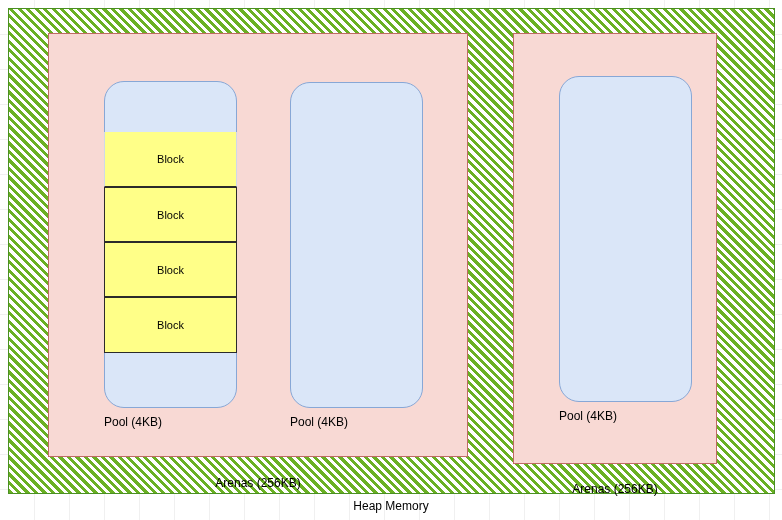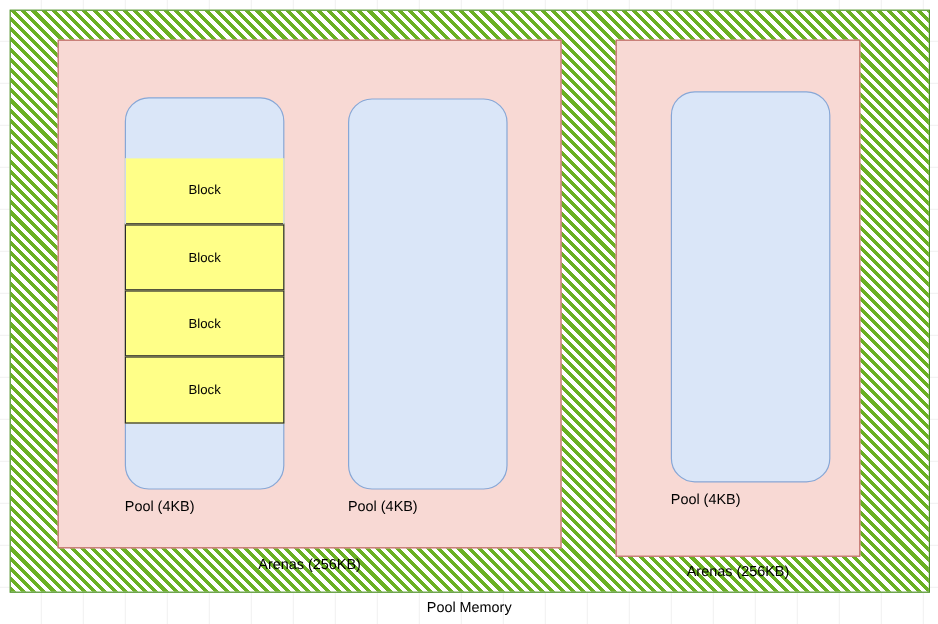--- a/index.html
+++ b/index.html
@@ -76,20 +76,21 @@
     height: 431px;
   }
 
   .arena-label {
     position: absolute;
     text-align: center;
     font-size: 12px;
     color: #000000;
     line-height: 16px;
     white-space: nowrap;
+    margin-top: 13px;
   }
   .arena-label-1 {
     left: 48px;
     top: 462px;
     width: 420px;
   }
   .arena-label-2 {
     left: 513px;
     top: 468px;
     width: 204px;
@@ -188,15 +189,15 @@
 
   <div class="pool pool-3"></div>
 
   <div class="pool-label pool-label-1">Pool (4KB)</div>
   <div class="pool-label pool-label-2">Pool (4KB)</div>
   <div class="pool-label pool-label-3">Pool (4KB)</div>
 
   <div class="arena-label arena-label-1">Arenas (256KB)</div>
   <div class="arena-label arena-label-2">Arenas (256KB)</div>
 
-  <div class="heap-label">Pool Memory</div>
+  <div class="heap-label">Heap Memory</div>
 
 </div>
 
 </body></html>

